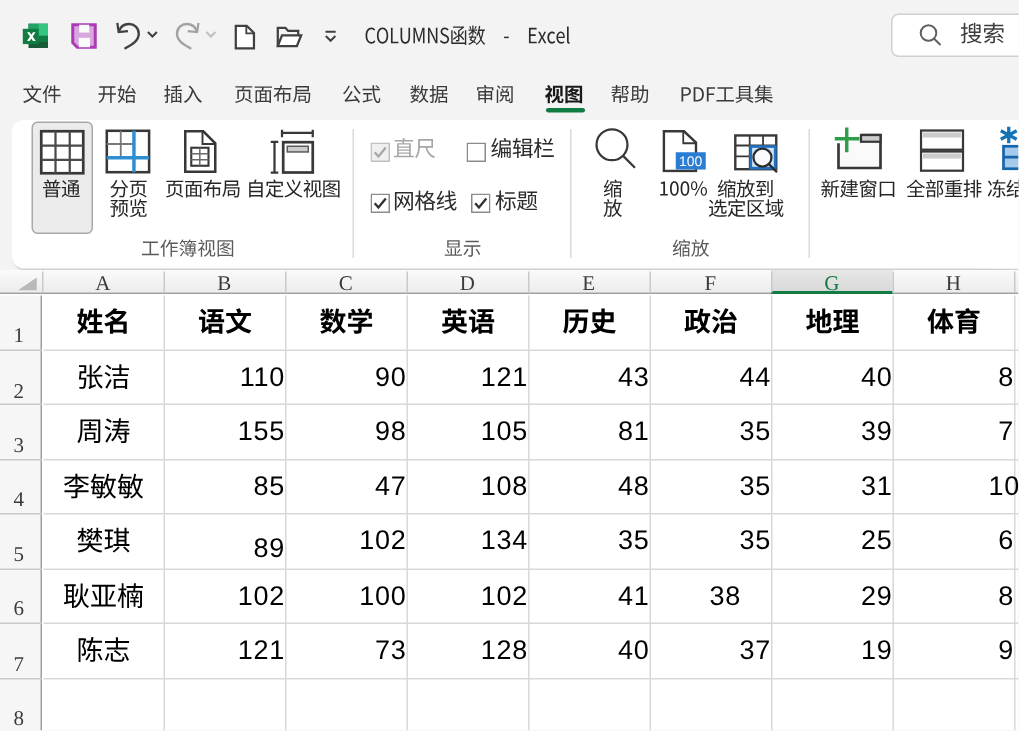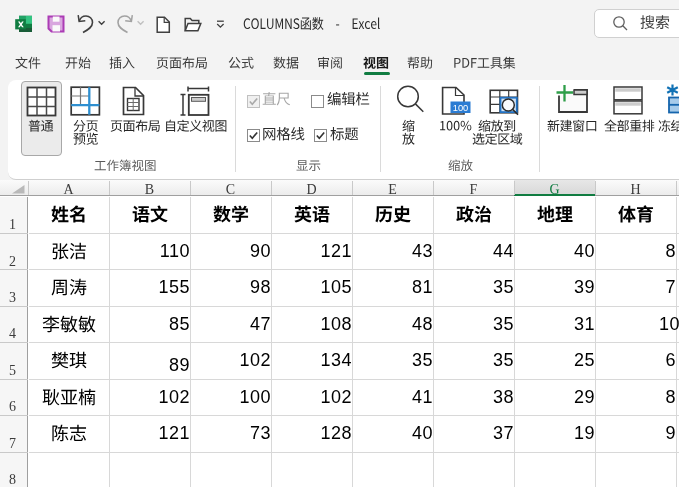--- a/index.html
+++ b/index.html
@@ -323,21 +323,21 @@
 <div class="num" style="left:353px;top:233px;width:80px;line-height:36px">43</div>
 <div class="num" style="left:353px;top:269px;width:80px;line-height:36px">81</div>
 <div class="num" style="left:353px;top:306px;width:80px;line-height:36px">48</div>
 <div class="num" style="left:353px;top:342px;width:80px;line-height:36px">35</div>
 <div class="num" style="left:353px;top:379px;width:80px;line-height:36px">41</div>
 <div class="num" style="left:353px;top:415px;width:80px;line-height:36px">40</div>
 <div class="num" style="left:434px;top:233px;width:80px;line-height:36px">44</div>
 <div class="num" style="left:434px;top:269px;width:80px;line-height:36px">35</div>
 <div class="num" style="left:434px;top:306px;width:80px;line-height:36px">35</div>
 <div class="num" style="left:434px;top:342px;width:80px;line-height:36px">35</div>
-<div class="num" style="left:434px;top:379px;width:80px;line-height:36px">38</div>
+<div class="num" style="left:414px;top:379px;width:80px;line-height:36px">38</div>
 <div class="num" style="left:434px;top:415px;width:80px;line-height:36px">37</div>
 <div class="num" style="left:515px;top:233px;width:80px;line-height:36px">40</div>
 <div class="num" style="left:515px;top:269px;width:80px;line-height:36px">39</div>
 <div class="num" style="left:515px;top:306px;width:80px;line-height:36px">31</div>
 <div class="num" style="left:515px;top:342px;width:80px;line-height:36px">25</div>
 <div class="num" style="left:515px;top:379px;width:80px;line-height:36px">29</div>
 <div class="num" style="left:515px;top:415px;width:80px;line-height:36px">19</div>
 <div class="num" style="left:596px;top:233px;width:80px;line-height:36px">8</div>
 <div class="num" style="left:596px;top:269px;width:80px;line-height:36px">7</div>
 <div class="num" style="left:600px;top:306px;width:80px;line-height:36px">10</div>

